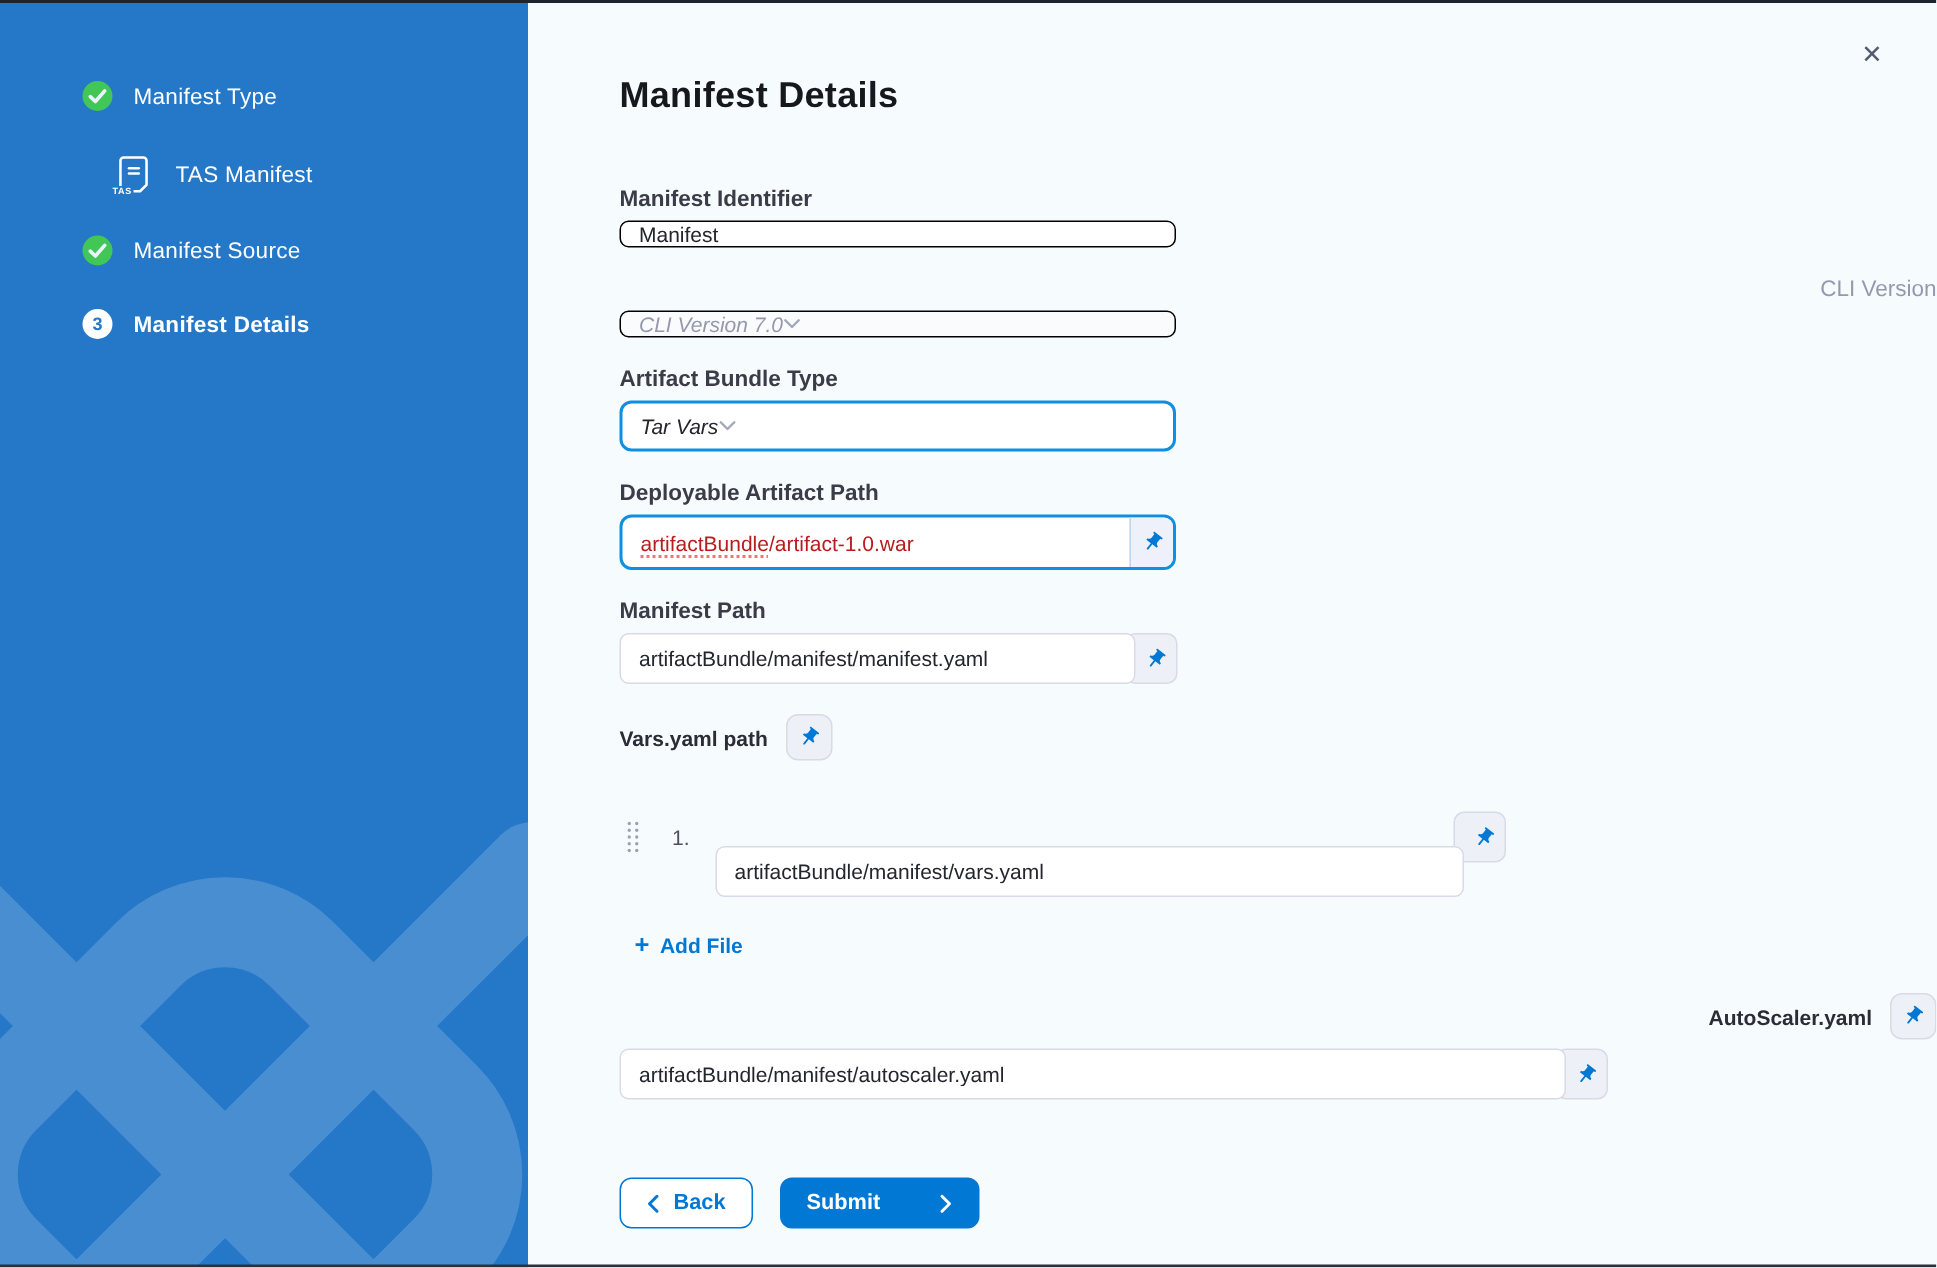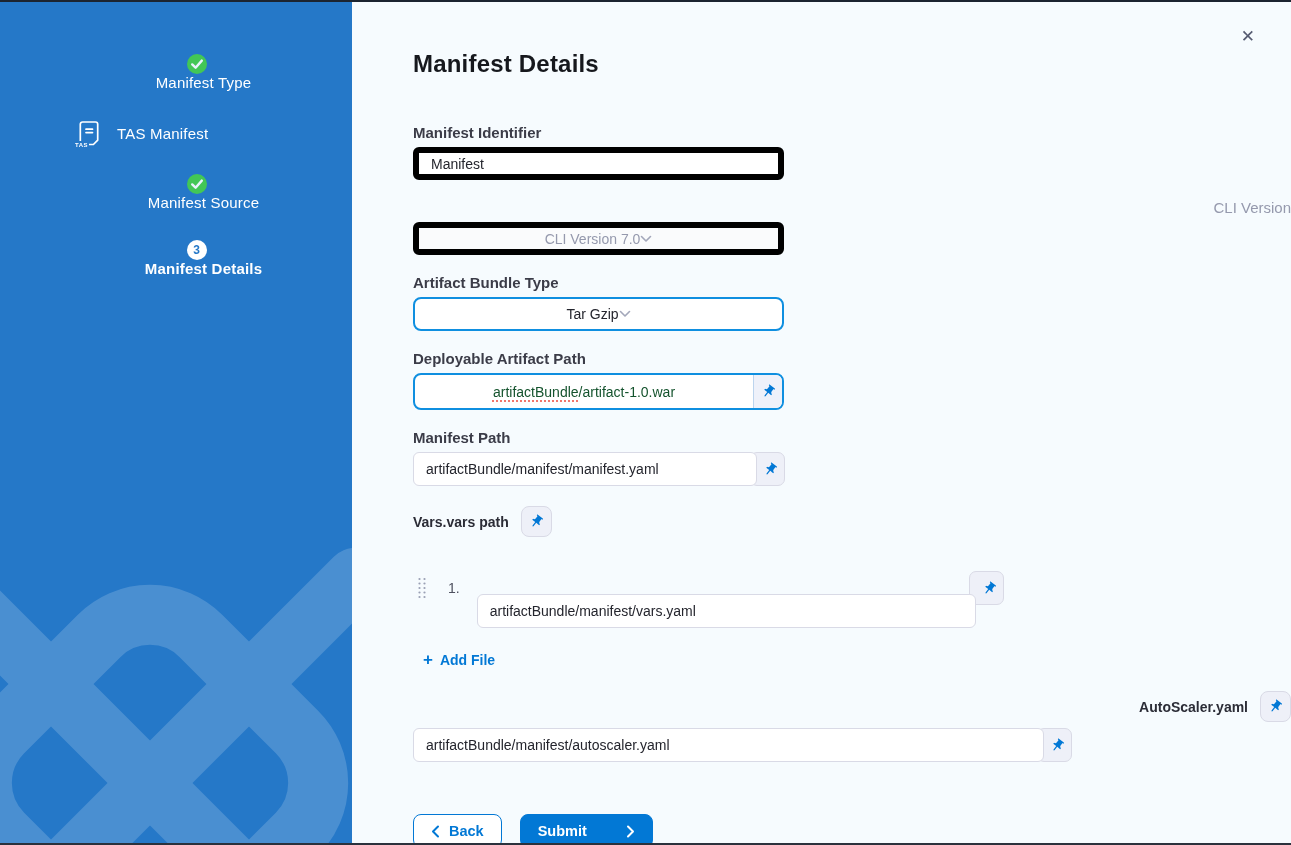--- a/index.html
+++ b/index.html
@@ -6,21 +6,21 @@
   html,body { width:1291px; height:845px; }
   body { font-family:"Liberation Sans", sans-serif; background:#f6fbfe; }
 
   .screen { position:relative; width:1291px; height:845px; display:flex; overflow:hidden; background:#f6fbfe; }
   .screen::before { content:""; position:absolute; top:0; left:0; right:0; height:2px; background:#1c2430; z-index:20; }
   .screen::after  { content:""; position:absolute; bottom:0; left:0; right:0; height:2px; background:#2a313c; z-index:20; }
 
   
   .sidebar { position:relative; width:352px; flex-shrink:0; background:#2578c8; overflow:hidden; }
   .steps { position:relative; z-index:2; padding:54px 0 0 55px; }
-  .step-row { display:flex; align-items:center; margin-bottom:29px; cursor:pointer;flex-direction:column; }
+  .step-row { display:flex; align-items:center; margin-bottom:29px; cursor:pointer; }
   .step-circle { width:20px; height:20px; border-radius:50%; flex-shrink:0; margin-right:14px;
                  display:flex; align-items:center; justify-content:center; }
   .step-circle.done { background:#42c756; }
   .step-circle.current { background:#ffffff; color:#2578c8; font-size:12px; font-weight:700; }
   .step-label { color:#ffffff; font-size:15px; font-weight:500; letter-spacing:.2px; }
   .step-label.current { font-weight:700; }
   .substep-row { display:flex; align-items:center; margin:0 0 27px 23px; }
   .tas-icon-wrap { position:relative; width:24px; height:27px; margin-right:15px; flex-shrink:0; }
   .tas-text { position:absolute; left:-3px; bottom:-1px; background:#2578c8; color:#fff;
               font-size:6px; font-weight:700; letter-spacing:.5px; padding:1px 1px 0 0; }
@@ -30,45 +30,45 @@
   .main { position:relative; flex:1; padding:0 0 0 61px; background:#f6fbfe; }
   .close-btn { position:absolute; top:28px; right:36px; font-size:17px; color:#555b71;
                cursor:pointer; line-height:1; font-weight:500; }
   .page-title { margin-top:49px; font-size:24px; line-height:30px; font-weight:700; color:#16181d; letter-spacing:.2px; }
 
   .form { margin-top:46px; }
   .field { margin-bottom:20px; }
   .field-label { font-size:15px; line-height:16px; font-weight:600; color:#3b3c48; margin-bottom:6px; }
   .field-label.disabled { color:#9599ad; font-weight:500;text-align:right; }
 
-  .control { width:371px; height:33px; border:6px solid #000000; border-radius:6px; background:#fff;
+  .control { width:371px; height:18px; border:1px solid #000000; border-radius:6px; background:#fff;
              display:flex; align-items:center; padding:0 12px; font-size:14px; color:#24252d; }
   .control input { border:none; outline:none; width:100%; font-size:14px; color:#24252d;
                    font-family:"Liberation Sans", sans-serif; background:transparent; }
   .control.disabled { background:#fafbfc; color:#9599ad; cursor:not-allowed; }
-  .select { justify-content:center; cursor:pointer; }
+  .select { justify-content:flex-start; cursor:pointer;font-style:italic; }
   .select.focused { border:2px solid #0f8fe0; border-radius:8px; height:34px; }
   .chev-down { flex-shrink:0; }
 
   
   .input-row { display:flex; align-items:center; }
   .text-box { height:34px; border:1px solid #d9dae6; border-radius:6px; background:#fff;
               display:flex; align-items:center; padding:0 12px; position:relative; z-index:2; }
   .text-box input { border:none; outline:none; width:100%; font-size:14px; color:#24252d;
                     font-family:"Liberation Sans", sans-serif; background:transparent; }
   .pin-btn { width:35px; height:34px; margin-left:-7px; padding-left:6px; z-index:1;
              border:1px solid #d9dae6; border-radius:7px; background:#eef0f8;
              display:flex; align-items:center; justify-content:center; cursor:pointer; flex-shrink:0; }
   .pin-btn svg { transform:rotate(38deg); }
   .pin-btn.standalone { width:31px; height:31px; margin-left:12px; padding-left:0; border-radius:8px; }
 
   
   .focus-group { width:371px; height:37px; border:2px solid #0f8fe0; border-radius:8px; background:#fff;
                  display:flex; align-items:stretch; overflow:hidden; }
-  .focus-group .fg-text { flex:1; display:flex; align-items:center; padding:0 12px; font-size:14px; color:#14532d;justify-content:center; }
+  .focus-group .fg-text { flex:1; display:flex; align-items:center; padding:0 12px; font-size:14px; color:#b91c1c; }
   .focus-group .fg-pin { width:29px; border-left:1px solid #bcd4ee; background:#eef1fa;
                          display:flex; align-items:center; justify-content:center; cursor:pointer; }
   .focus-group .fg-pin svg { transform:rotate(38deg); }
   .misspelled { text-decoration:underline; text-decoration-style:dotted; text-decoration-color:#f2766b;
                 text-decoration-thickness:2px; text-underline-offset:4px; }
 
   
   .label-row { display:flex; align-items:center; height:31px; }
   .vars-row { display:flex; align-items:center; margin-top:11px; }
   .drag-handle { margin-left:4px; cursor:grab; display:flex; }
@@ -166,21 +166,21 @@
           <span>CLI Version 7.0</span>
           <svg class="chev-down" width="12" height="8" viewBox="0 0 12 8">
             <polyline points="1.5,1.5 6,6 10.5,1.5" fill="none" stroke="#a3a7ba" stroke-width="1.6" stroke-linecap="round" stroke-linejoin="round"></polyline>
           </svg>
         </div>
       </div>
 
       <div class="field">
         <div class="field-label">Artifact Bundle Type</div>
         <div class="control select focused">
-          <span>Tar Gzip</span>
+          <span>Tar Vars</span>
           <svg class="chev-down" width="12" height="8" viewBox="0 0 12 8">
             <polyline points="1.5,1.5 6,6 10.5,1.5" fill="none" stroke="#a3a7ba" stroke-width="1.6" stroke-linecap="round" stroke-linejoin="round"></polyline>
           </svg>
         </div>
       </div>
 
       <div class="field">
         <div class="field-label">Deployable Artifact Path</div>
         <div class="focus-group">
           <div class="fg-text">
@@ -204,21 +204,21 @@
           <div class="pin-btn">
             <svg width="15" height="15" viewBox="0 0 24 24">
                 <path fill="#0278d5" d="M16 9V4h1c.55 0 1-.45 1-1s-.45-1-1-1H7c-.55 0-1 .45-1 1s.45 1 1 1h1v5c0 1.66-1.34 3-3 3v2h5.97v7l1 1 1-1v-7H19v-2c-1.66 0-3-1.34-3-3z"></path>
               </svg>
           </div>
         </div>
       </div>
 
       <div>
         <div class="label-row">
-          <span class="field-label" style="margin-bottom:0; font-size:14px; color:#2b2c36;">Vars.vars path</span>
+          <span class="field-label" style="margin-bottom:0; font-size:14px; color:#2b2c36;">Vars.yaml path</span>
           <div class="pin-btn standalone">
             <svg width="15" height="15" viewBox="0 0 24 24">
                 <path fill="#0278d5" d="M16 9V4h1c.55 0 1-.45 1-1s-.45-1-1-1H7c-.55 0-1 .45-1 1s.45 1 1 1h1v5c0 1.66-1.34 3-3 3v2h5.97v7l1 1 1-1v-7H19v-2c-1.66 0-3-1.34-3-3z"></path>
               </svg>
           </div>
         </div>
 
         <div class="vars-row">
           <span class="drag-handle">
             <svg width="10" height="22" viewBox="0 0 10 22">

